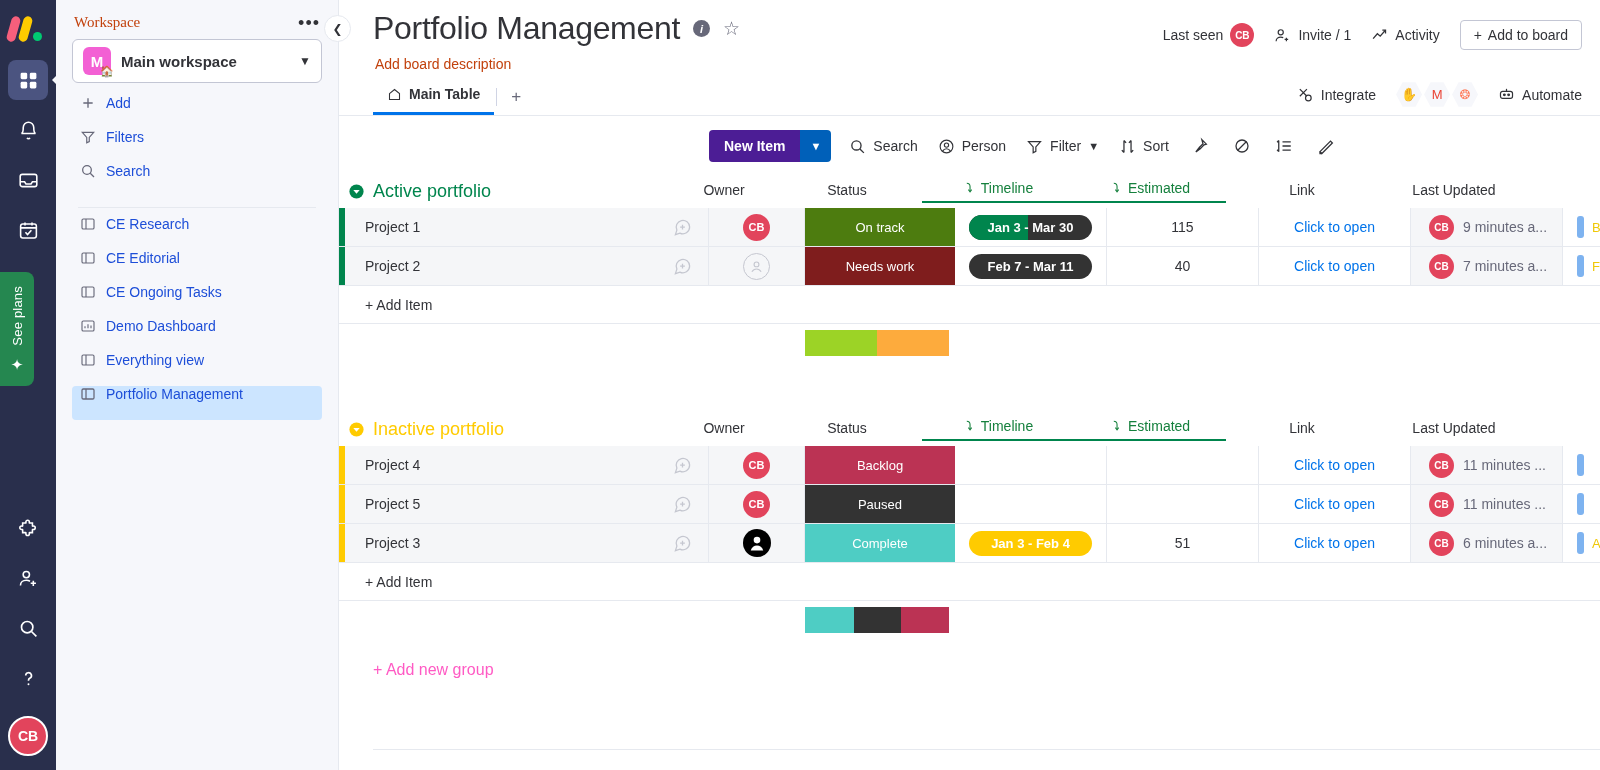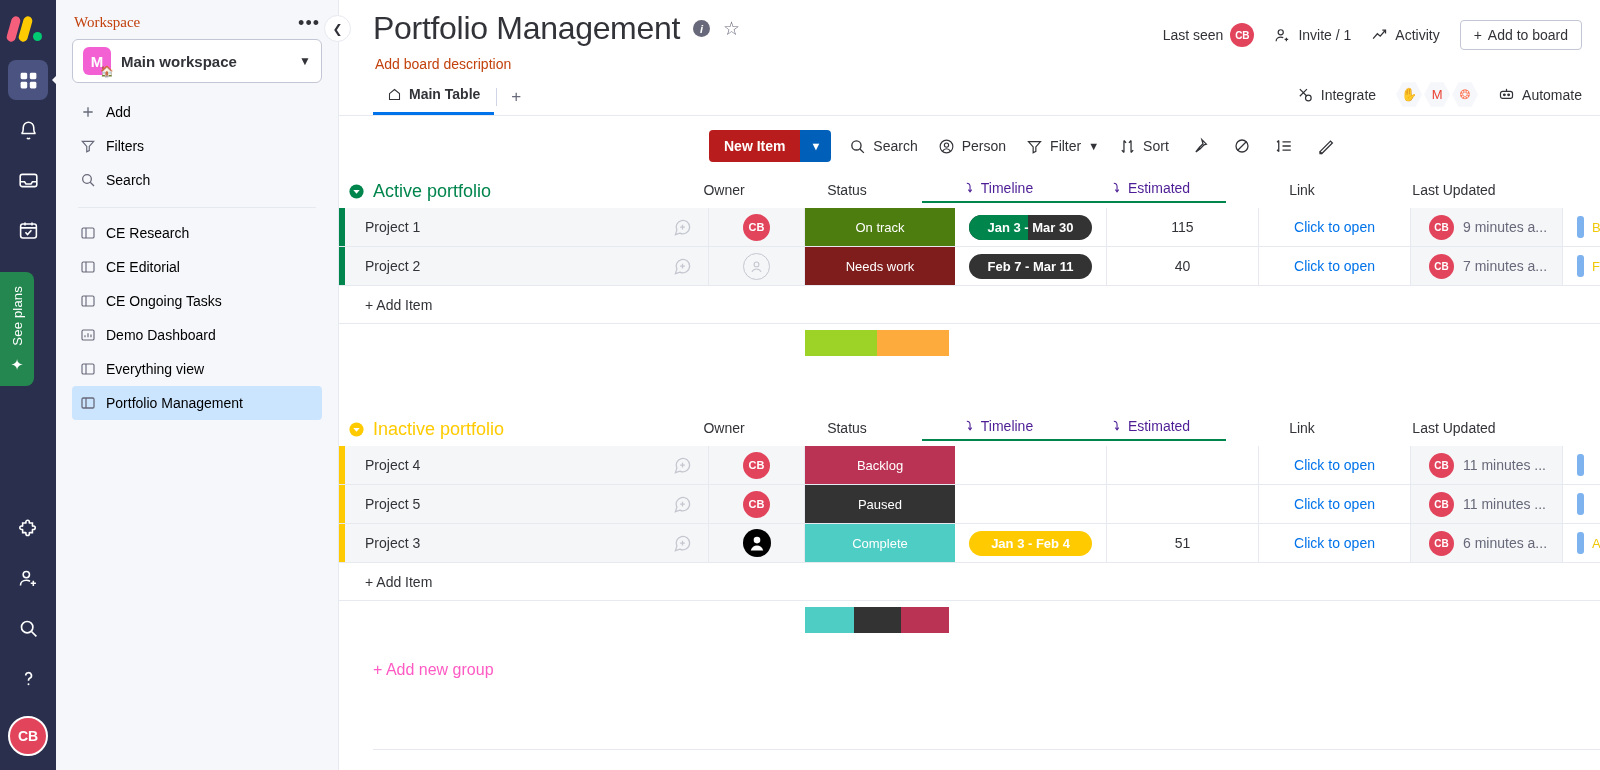--- a/index.html
+++ b/index.html
@@ -64,23 +64,23 @@
     border: 1px solid #c3c6d4; border-radius: 6px; background: #fff;
     padding: 7px 10px; cursor: pointer; margin-bottom: 12px;
   }
   .ws-ava { position: relative; width: 28px; height: 28px; flex: 0 0 28px; }
   .ws-ava .sq { width: 28px; height: 28px; border-radius: 6px; background: #f360d4;
     color: #fff; font-weight: bold; font-size: 15px; display:flex; align-items:center; justify-content:center; }
   .ws-ava .home { position: absolute; right: -3px; bottom: -3px; font-size: 11px; color: #323338; }
   .ws-name { flex: 1; font-size: 15px; font-weight: bold; color: #323338; }
   .chev { color: #323338; font-size: 12px; }
   .sb-item {
-    display: flex; align-items: center; gap: 10px; height: 34px;
+    display: flex; align-items: flex-start; gap: 10px; height: 34px;
     padding: 0 8px; border-radius: 4px; cursor: pointer;
-    font-size: 14px; color: #000000;
+    font-size: 14px; color: #1d4ed8;
   }
   .sb-item svg { width: 16px; height: 16px; flex: 0 0 16px; color: #676879; }
   .sb-divider { height: 1px; background: #e6e9ef; margin: 10px 6px 8px 6px; }
   .sb-item.selected { background: #cce5ff; }
   .collapse-btn {
     position: absolute; right: -13px; top: 15px; width: 27px; height: 27px;
     border-radius: 50%; background: #fff; border: 1px solid #e6e9ef;
     display: flex; align-items: center; justify-content: center;
     font-size: 12px; color: #323338; cursor: pointer; z-index: 20;
   }
@@ -120,37 +120,37 @@
   .tab-sep { width: 1px; height: 18px; background: #d0d4e4; }
   .right-tools { display: flex; align-items: center; gap: 20px; padding-bottom: 4px; }
   .hexrow { display: flex; align-items: center; gap: 2px; }
   .hex { width: 26px; height: 26px; display: flex; align-items: center; justify-content: center;
     background: #f6f7fb; clip-path: polygon(25% 3%, 75% 3%, 100% 50%, 75% 97%, 25% 97%, 0% 50%);
     font-size: 13px; cursor: pointer; }
 
   
   .toolbar { display: flex; align-items: center; gap: 16px; padding: 14px 18px 12px 370px; }
   .newitem { display: flex; align-items: stretch; border-radius: 4px; overflow: hidden; cursor: pointer; }
-  .newitem .lbl { background: #b91c1c; color: #fff; font-size: 14px; font-weight: bold; padding: 8px 15px; }
+  .newitem .lbl { background: #4c1d95; color: #fff; font-size: 14px; font-weight: bold; padding: 8px 15px; }
   .newitem .arw { background: #0060b9; color: #fff; padding: 8px 10px; font-size: 11px; display: flex; align-items: center; }
   .tb { display: flex; align-items: center; gap: 7px; font-size: 14px; color: #323338; cursor: pointer; padding: 4px 2px; }
   .tb svg { width: 17px; height: 17px; }
   .tb-ic { padding: 4px; cursor: pointer; color: #323338; display: flex; }
   .tb-ic svg { width: 18px; height: 18px; }
 
   
   .board { position: relative; height: 576px; overflow: hidden; }
   .group { margin-bottom: 6px; }
   .grp-head { display: flex; align-items: center; height: 34px; }
   .grp-caret { width: 34px; display: flex; align-items: center; justify-content: center; cursor: pointer; }
   .grp-caret svg { width: 17px; height: 17px; }
   .grp-title { font-size: 18px; cursor: pointer; }
   .hdr-cols { display: flex; align-items: flex-end; }
   .hdr-cell { font-size: 14px; color: #323338; text-align: center; padding-bottom: 5px; cursor: pointer; }
-  .hdr-cell.mirror { color: #4c1d95; display: flex; align-items: center; justify-content: center; gap: 5px; }
+  .hdr-cell.mirror { color: #15803d; display: flex; align-items: center; justify-content: center; gap: 5px; }
   .hdr-cell.mirror svg { width: 13px; height: 13px; }
 
   .rowline { display: flex; align-items: stretch; height: 39px; border-bottom: 1px solid #e6e9ef; }
   .rowline:first-of-type { border-top: 1px solid #e6e9ef; }
   .colorbar { width: 6px; flex: 0 0 6px; }
   .cell-name {
     flex: 0 0 364px; background: #f5f6f8; display: flex; align-items: center;
     justify-content: space-between; padding: 0 16px 0 20px; border-right: 1px solid #e6e9ef;
     font-size: 14px; color: #323338; cursor: pointer;
   }

